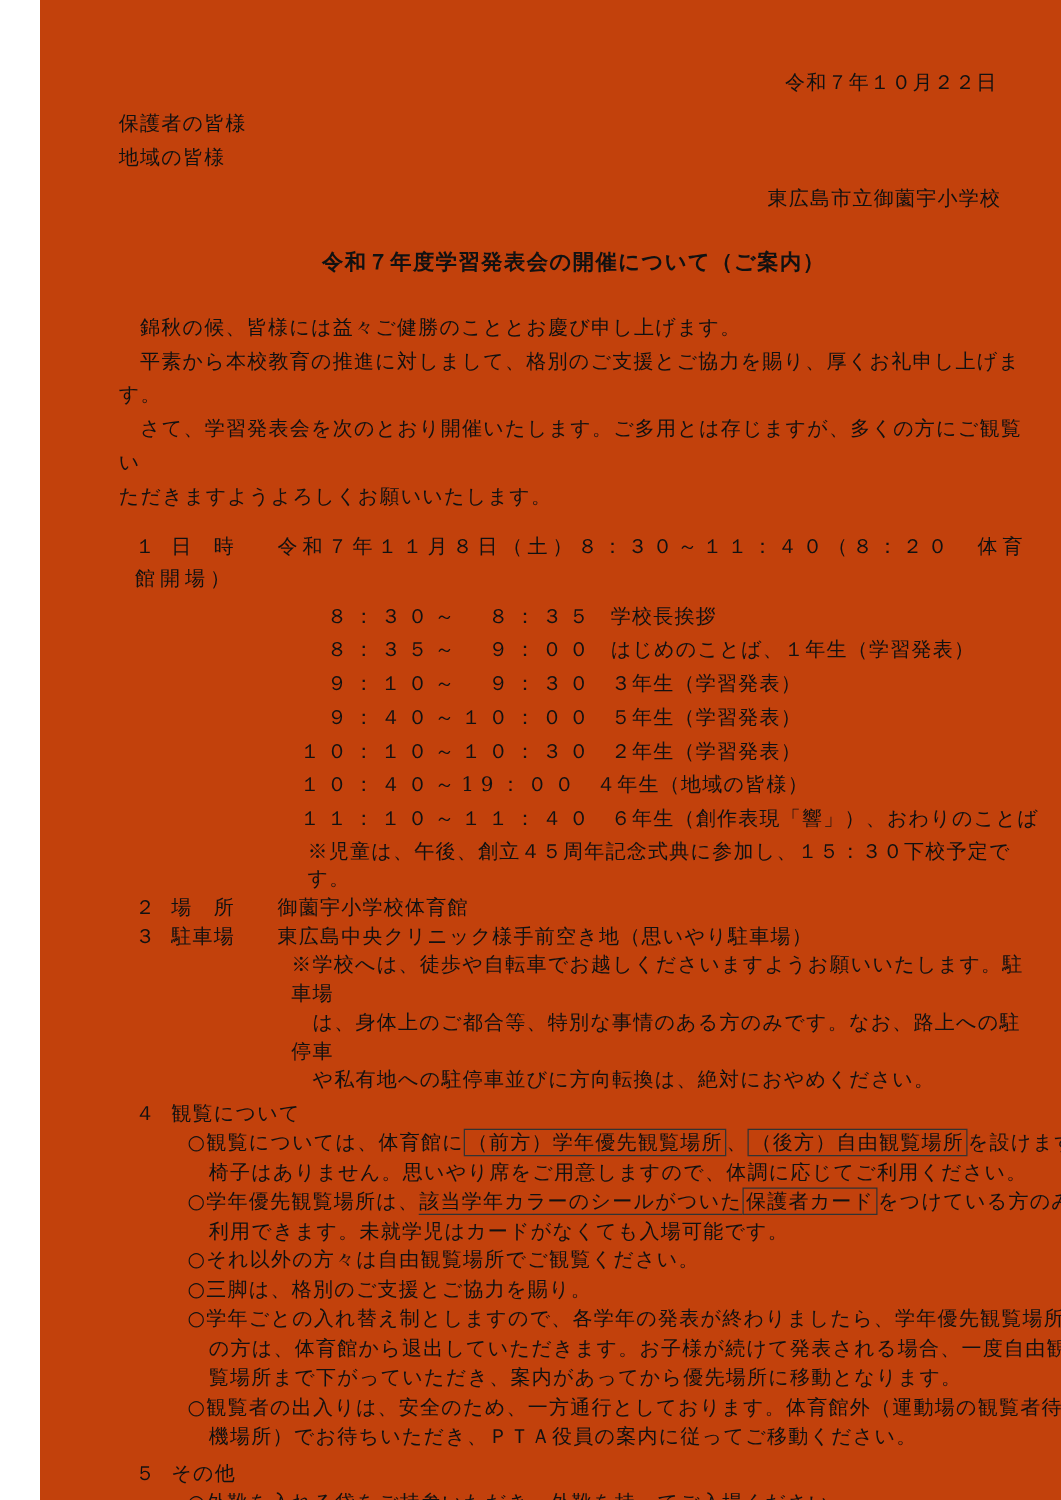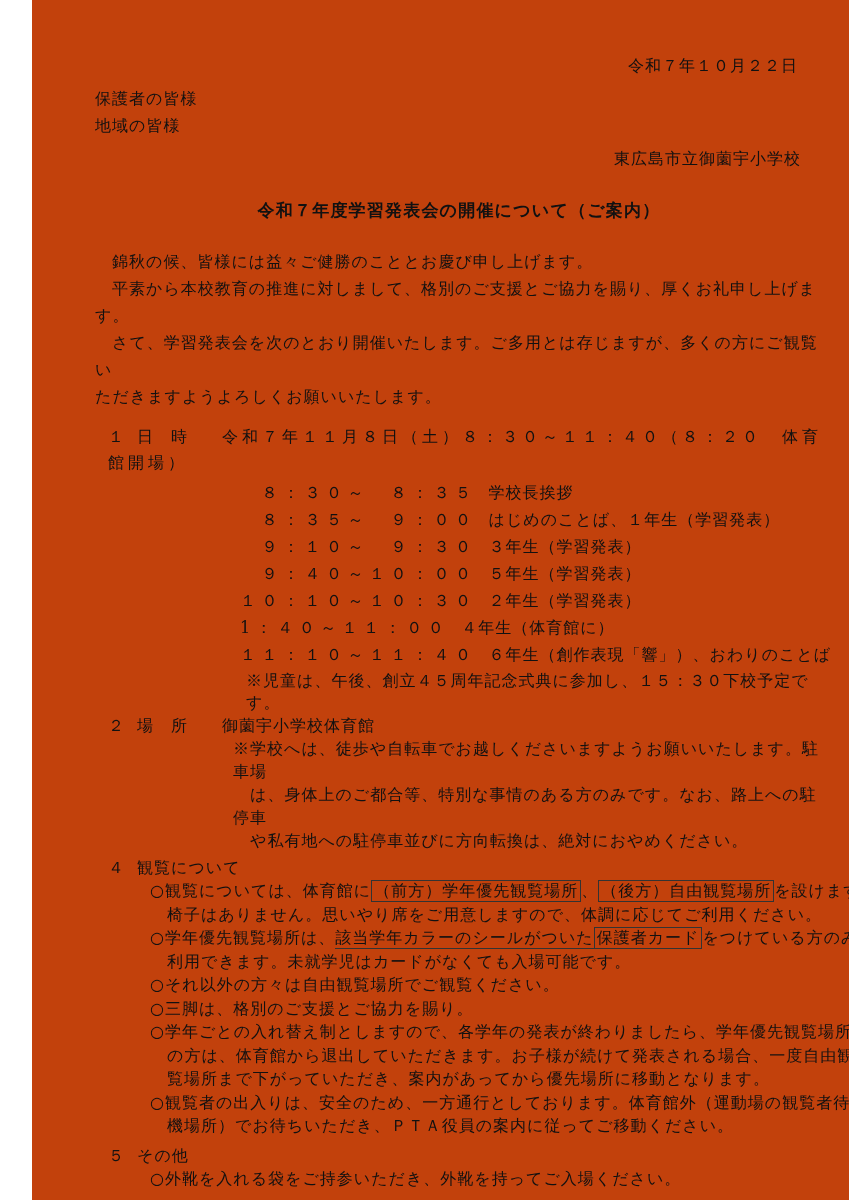--- a/index.html
+++ b/index.html
@@ -65,29 +65,30 @@
     </div>
   <div class="sections">
       <section class="section sec-1">
         <div class="sec-head"><span class="sec-num">１</span><span class="sec-label">日　時</span><span class="sec-inline">令和７年１１月８日（土）８：３０～１１：４０（８：２０　体育館開場）</span></div>
         <div class="schedule">
           <div class="sched-row"><span class="sched-time">　８：３０～　８：３５</span><span class="sched-desc">学校長挨拶</span></div>
           <div class="sched-row"><span class="sched-time">　８：３５～　９：００</span><span class="sched-desc">はじめのことば、１年生（学習発表）</span></div>
           <div class="sched-row"><span class="sched-time">　９：１０～　９：３０</span><span class="sched-desc">３年生（学習発表）</span></div>
           <div class="sched-row"><span class="sched-time">　９：４０～１０：００</span><span class="sched-desc">５年生（学習発表）</span></div>
           <div class="sched-row"><span class="sched-time">１０：１０～１０：３０</span><span class="sched-desc">２年生（学習発表）</span></div>
-          <div class="sched-row"><span class="sched-time">1：４０～１１：００</span><span class="sched-desc">４年生（体育館に）</span></div>
+          <div class="sched-row"><span class="sched-time">１０：４０～19：００</span><span class="sched-desc">４年生（地域の皆様）</span></div>
           <div class="sched-row"><span class="sched-time">１１：１０～１１：４０</span><span class="sched-desc">６年生（創作表現「響」）、おわりのことば</span></div>
         </div>
         <div class="sched-note">※児童は、午後、創立４５周年記念式典に参加し、１５：３０下校予定です。</div>
       </section>
       <section class="section sec-2">
         <div class="sec-head"><span class="sec-num">２</span><span class="sec-label">場　所</span><span class="sec-inline">御薗宇小学校体育館</span></div>
       </section>
       <section class="section sec-3">
+        <div class="sec-head"><span class="sec-num">３</span><span class="sec-label">駐車場</span><span class="sec-inline">東広島中央クリニック様手前空き地（思いやり駐車場）</span></div>
         <div class="note-block">
           <div class="line">※学校へは、徒歩や自転車でお越しくださいますようお願いいたします。駐車場</div>
           <div class="line">　は、身体上のご都合等、特別な事情のある方のみです。なお、路上への駐停車</div>
           <div class="line">　や私有地への駐停車並びに方向転換は、絶対におやめください。</div>
         </div>
       </section>
       <section class="section sec-4">
         <div class="sec-head"><span class="sec-num">４</span><span class="sec-label">観覧について</span></div>
         <div class="bullets">
           <div class="bullet-line"><span>○観覧については、体育館に</span><span class="box">（前方）学年優先観覧場所</span><span>、</span><span class="box">（後方）自由観覧場所</span><span>を設けます。</span></div>

